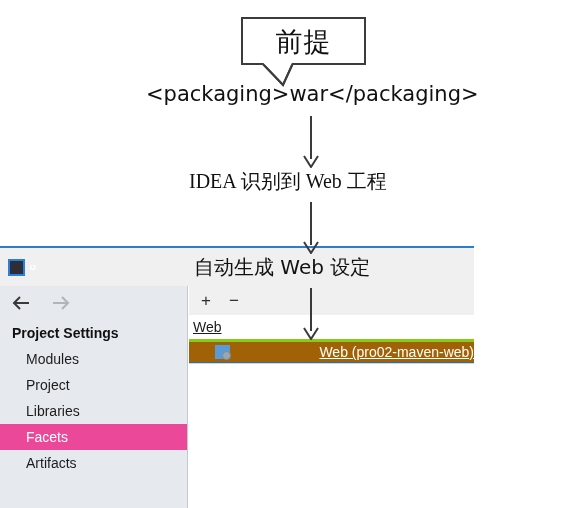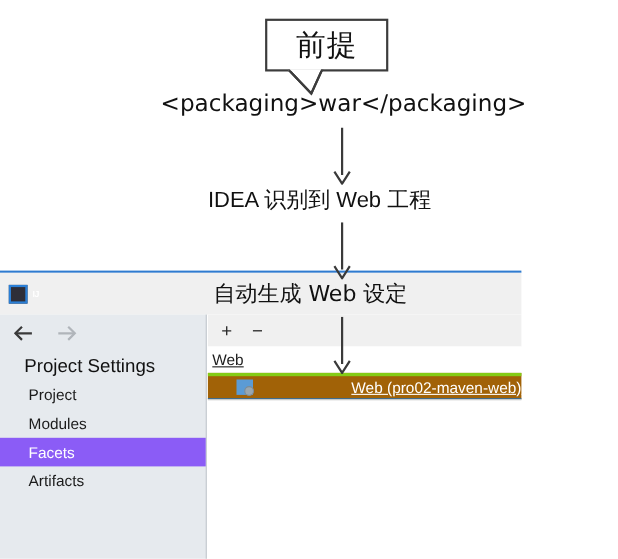--- a/index.html
+++ b/index.html
@@ -15,21 +15,21 @@
     font-family: "Liberation Sans", "DejaVu Sans", sans-serif;
     color: #1a1a1a;
     -webkit-font-smoothing: antialiased;
   }
 
   
   .callout {
     position: absolute;
     left: 241px;
     top: 17px;
-    width: 112px;
+    width: 125px;
     height: 48px;
     border: 2px solid #3c3c3c;
     background: #ffffff;
     box-sizing: border-box;
     display: flex;
     align-items: center;
     justify-content: center;
   }
   .callout-text {
     font-size: 27px;
@@ -56,21 +56,21 @@
     left: 146px;
     top: 82px;
     font-size: 21px;
     letter-spacing: 0px;
     font-family: "DejaVu Sans", "Liberation Sans", sans-serif;
   }
   .idea-line {
     left: 189px;
     top: 168px;
     font-size: 20px;
-    font-family: Liberation Sans, sans-serif;
+    font-family: Liberation Serif, serif;
   }
   .auto-line {
     left: 194px;
     top: 254px;
     font-size: 20px;
     z-index: 40;
     font-family: "DejaVu Sans", "Liberation Sans", sans-serif;
   }
 
   .arrow {
@@ -166,37 +166,37 @@
     width: 18px;
     height: 16px;
     display: flex;
     align-items: center;
     justify-content: center;
   }
   .nav-arrow.enabled { color: #3a3a3a; }
   .nav-arrow.disabled { color: #a9aeb3; }
 
   .sidebar-header {
-    padding-left: 22px;
-    font-size: 17px;
-    font-weight: normal;
+    padding-left: 12px;
+    font-size: 14px;
+    font-weight: bold;
     color: #111111;
     height: 26px;
     line-height: 26px;
   }
   .sidebar-item {
     height: 26px;
     line-height: 26px;
     padding-left: 26px;
     font-size: 14px;
     color: #1c1c1c;
     box-sizing: border-box;
   }
   .sidebar-item.selected {
-    background: #8b5cf6;
+    background: #ec4899;
     color: #ffffff;
   }
 
   
   .panel {
     position: absolute;
     left: 189px;
     top: 0;
     width: 285px;
     height: 224px;
@@ -332,22 +332,23 @@
         <span class="nav-arrow disabled">
           <svg width="18" height="14" viewBox="0 0 18 14" xmlns="http://www.w3.org/2000/svg">
             <line x1="1" y1="7" x2="16" y2="7" stroke="#b0b5ba" stroke-width="2"></line>
             <path d="M10 1 L16 7 L10 13" fill="none" stroke="#b0b5ba" stroke-width="2"></path>
           </svg>
         </span>
       </div>
 
       <div class="sidebar-header">Project Settings</div>
 
+      <div class="sidebar-item">Modules</div>
       <div class="sidebar-item">Project</div>
-      <div class="sidebar-item">Modules</div>
+      <div class="sidebar-item">Libraries</div>
       <div class="sidebar-item selected">Facets</div>
       <div class="sidebar-item">Artifacts</div>
 
     </div>
 
     <div class="panel">
 
       <div class="panel-toolbar">
         <span class="tool-btn">+</span>
         <span class="tool-btn">−</span>

